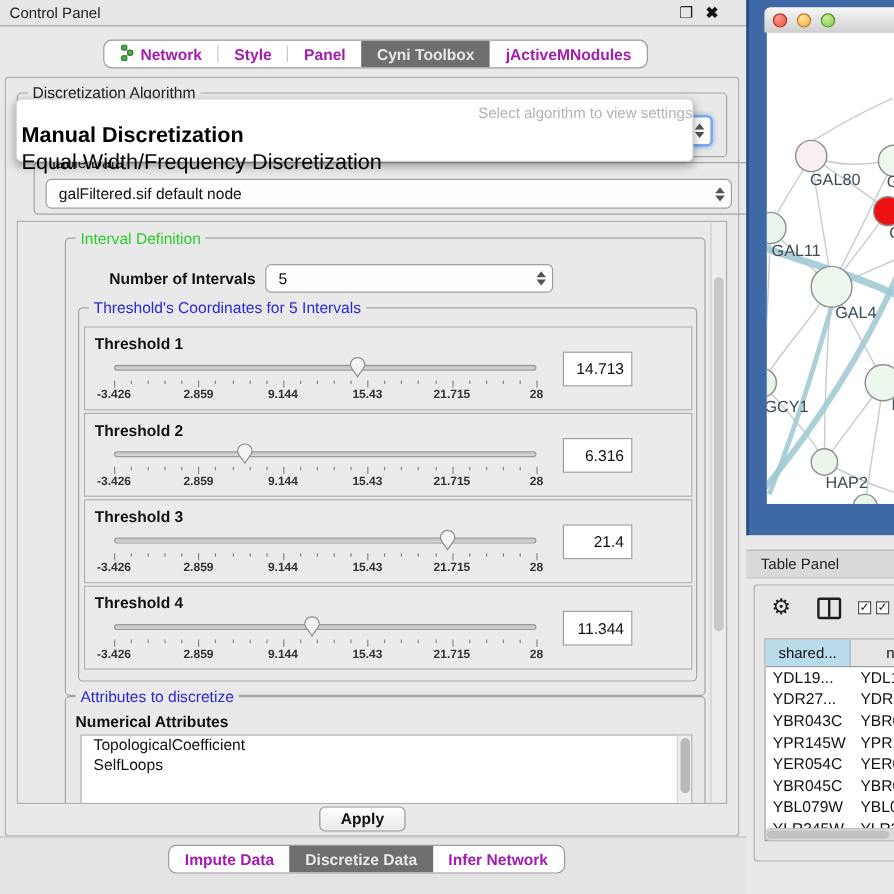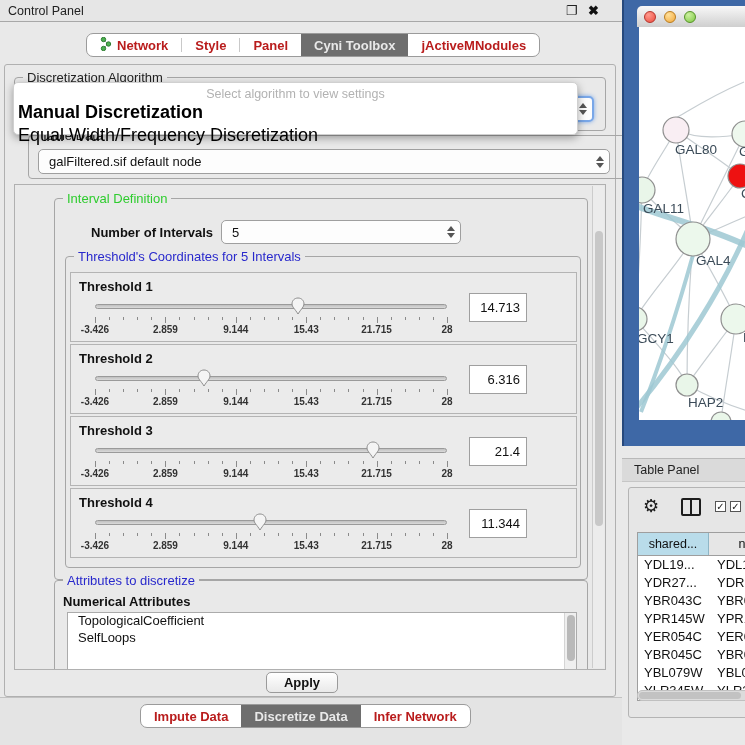--- a/index.html
+++ b/index.html
@@ -12,21 +12,21 @@
   #control-panel { left:0; top:0; width:622px; height:745px; background:#e9e9e9; }
   #cp-titlebar { left:0; top:0; width:622px; height:22px; background:#e6e6e6;
                  border-bottom:1px solid #a8a8a8; }
   #cp-title { position:absolute; left:8px; top:4px; font-size:12.5px; color:#222; }
   #cp-float { position:absolute; left:566px; top:3px; font-size:13px; color:#222; }
   #cp-close { position:absolute; left:588px; top:3px; font-size:13px; font-weight:bold; color:#111; }
 
   .tabbar { display:inline-flex; align-items:stretch; background:#fff;
             border:1px solid #9b9b9b; border-radius:7px; overflow:hidden; height:24px; }
   .tab { display:flex; align-items:center; gap:5px; padding:0 13px; font-size:13px;
-         font-weight:600; color:#b91c1c; white-space:nowrap; }
+         font-weight:600; color:#a21caf; white-space:nowrap; }
   .tab.sel { background:#6e6e6e; color:#e9e9e9; }
   .tabsep { width:1px; background:#c9c9c9; margin:4px 0; }
   #top-tabs { left:86px; top:33px; }
   #bottom-tabs { left:140px; top:704px; }
 
   #outer-box { left:4px; top:64px; width:612px; height:633px;
                border:1px solid #b0b0b0; border-radius:3px; background:#e9e9e9; }
 
   .group { position:absolute; border:1px solid #a6a6a6; border-radius:4px; }
   .gtitle { position:absolute; top:-8px; left:8px; background:#e9e9e9; padding:0 4px;
@@ -47,21 +47,21 @@
   .spinner i { width:0; height:0; border-left:4px solid transparent; border-right:4px solid transparent; }
   .spinner .up { border-bottom:5px solid #555; }
   .spinner .dn { border-top:5px solid #555; }
   #algo-combo { left:9px; top:18px; width:570px; height:26px;
                 border:2px solid #79a7e8; box-shadow:0 0 4px #79a7e8; }
   #tdata-combo { left:9px; top:13px; width:572px; height:25px; }
 
   #algo-popup { left:13px; top:82px; width:565px; height:53px; background:#fff;
                 border:1px solid #d0d0d0; border-radius:5px;
                 box-shadow:0 3px 8px rgba(0,0,0,.35); z-index:10; }
-  #popup-hint { text-align:center; color:#b2b2b2; font-size:12.5px; padding-top:4px; }
+  #popup-hint { text-align:right; color:#b2b2b2; font-size:12.5px; padding-top:4px; }
   .popup-item { font-size:18px; padding:1px 4px; color:#000; white-space:nowrap; }
   .popup-item.b { font-weight:bold; }
 
   
   #ip-scroll { right:1px; top:1px; width:12px; height:482px; background:#ececec;
                border-left:1px solid #cccccc; }
   #ip-thumb { position:absolute; left:1.5px; top:45px; width:8px; height:295px;
               background:#c8c8c8; border-radius:5px; }
 
   #interval-group { left:39px; top:13px; width:534px; height:382px; }

